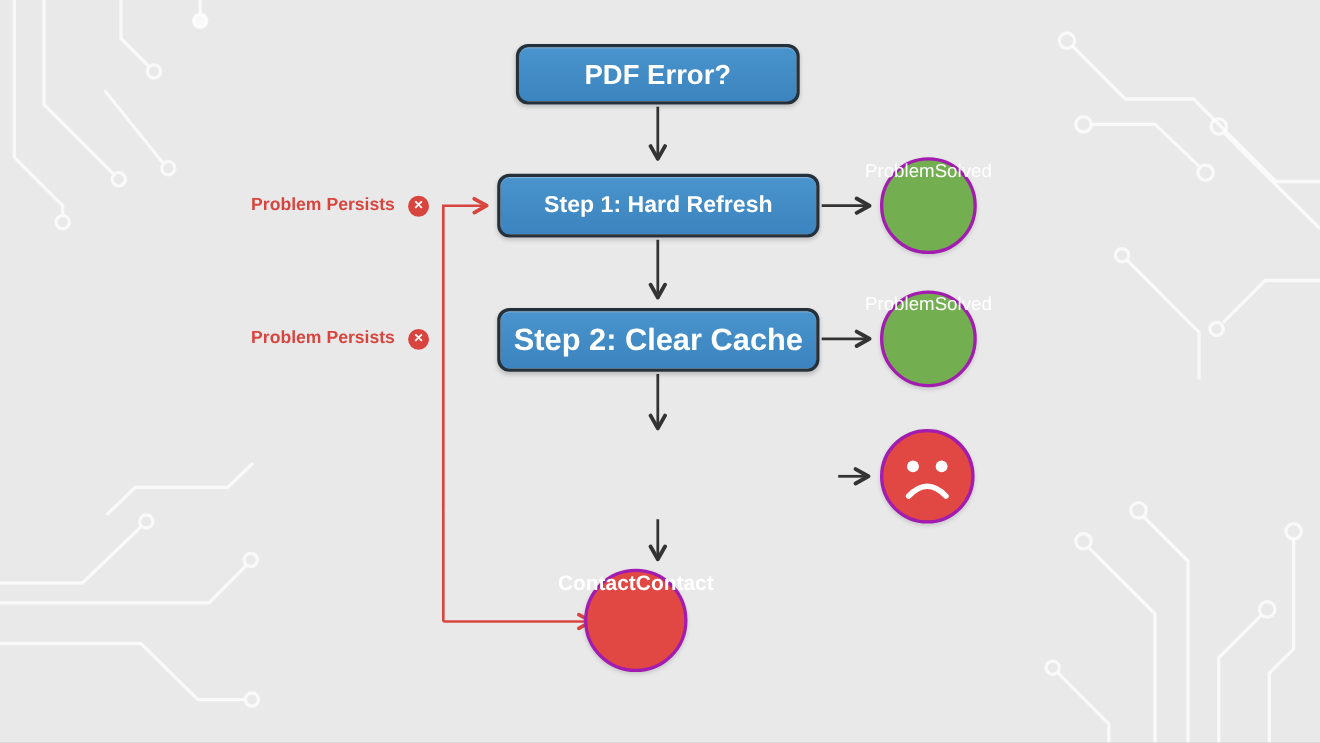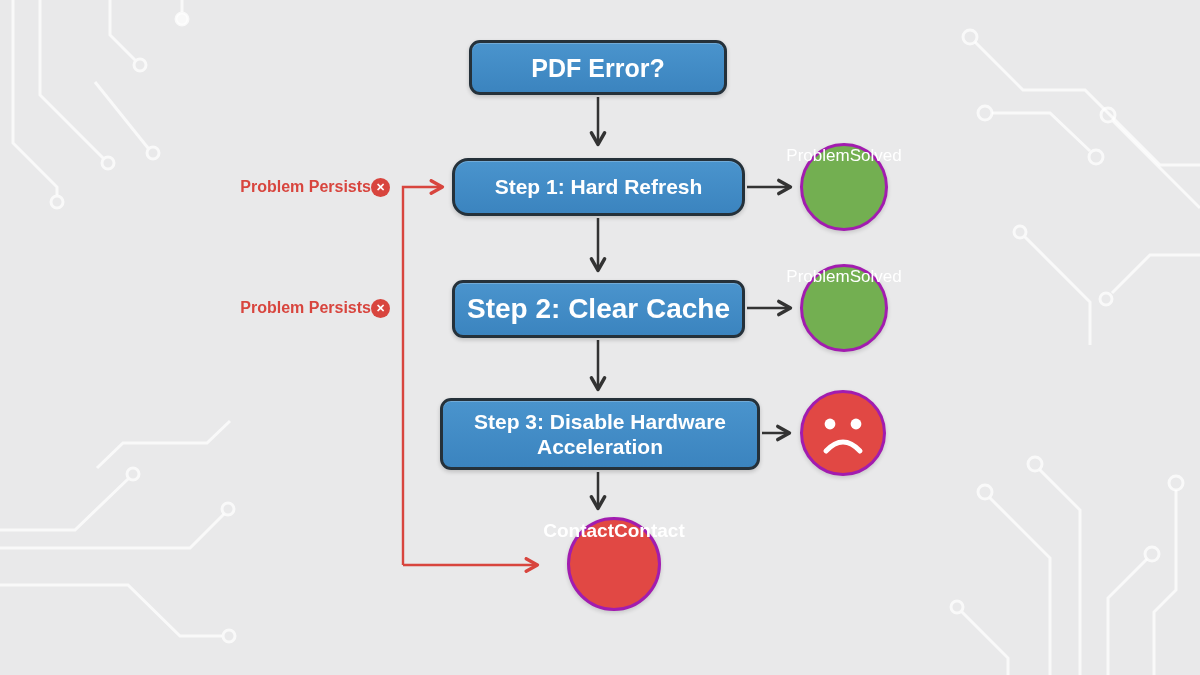--- a/index.html
+++ b/index.html
@@ -12,40 +12,40 @@
   
   .box{
     position:absolute;display:flex;flex-direction:column;align-items:center;justify-content:center;
     background:linear-gradient(#4a94cd,#3b84bf);
     border:3px solid #25313a;border-radius:11px;
     color:#ffffff;font-weight:bold;text-align:center;
     box-shadow:0 2px 4px rgba(0,0,0,0.18), inset 0 1px 0 rgba(255,255,255,0.22);
     box-sizing:border-box;line-height:1.2;
   }
   .box-start{left:469px;top:40px;width:258px;height:55px;font-size:25px;}
-  .box-step1{left:452px;top:158px;width:293px;height:58px;font-size:21px;border-radius:16px;}
+  .box-step1{left:452px;top:158px;width:293px;height:58px;font-size:21px;}
   .box-step2{left:452px;top:280px;width:293px;height:58px;font-size:28px;}
   .box-step3{left:440px;top:398px;width:320px;height:72px;font-size:21px;}
   .circle{
     position:absolute;display:flex;align-items:flex-start;justify-content:center;
     border:3px solid #a21caf;border-radius:50%;
     color:#ffffff;text-align:center;box-sizing:border-box;line-height:1.18;
     box-shadow:0 2px 4px rgba(0,0,0,0.15);
   }
   .circle-green{background:#73af51;}
   .circle-red{background:#e14844;}
   .c-solved1{left:800px;top:143px;width:88px;height:88px;font-size:17px;}
   .c-solved2{left:800px;top:264px;width:88px;height:88px;font-size:17px;}
   .c-sad{left:800px;top:390px;width:86px;height:86px;}
-  .c-contact{left:567px;top:517px;width:94px;height:94px;font-size:19px;font-weight:bold;}
+  .c-contact{left:531px;top:517px;width:94px;height:94px;font-size:19px;font-weight:bold;}
   .circle span{display:block;}
   
   .persists{
     position:absolute;left:200px;width:190px;height:22px;
-    display:flex;align-items:center;justify-content:flex-end;gap:0;
+    display:flex;align-items:center;justify-content:flex-end;gap:12px;
     color:#d8453e;font-size:16px;font-weight:bold;white-space:nowrap;
   }
   .persists-1{top:176px;}
   .persists-2{top:297px;}
   .badge{
     display:inline-flex;align-items:center;justify-content:center;
     width:19px;height:19px;border-radius:50%;
     background:#d8453e;color:#ffffff;font-size:11px;font-weight:bold;line-height:1;
     flex:0 0 auto;
   }
@@ -129,24 +129,20 @@
   </div>
 
   <div class="box box-step1">
     <span>Step 1: Hard Refresh</span>
   </div>
 
   <div class="box box-step2">
     <span>Step 2: Clear Cache</span>
   </div>
 
-  <div class="box box-step3">
-    <span>Step 3: Disable Hardware</span>
-    <span>Acceleration</span>
-  </div>
 
   <div class="circle circle-green c-solved1">
     <span>Problem</span>
     <span>Solved</span>
   </div>
 
   <div class="circle circle-green c-solved2">
     <span>Problem</span>
     <span>Solved</span>
   </div>

